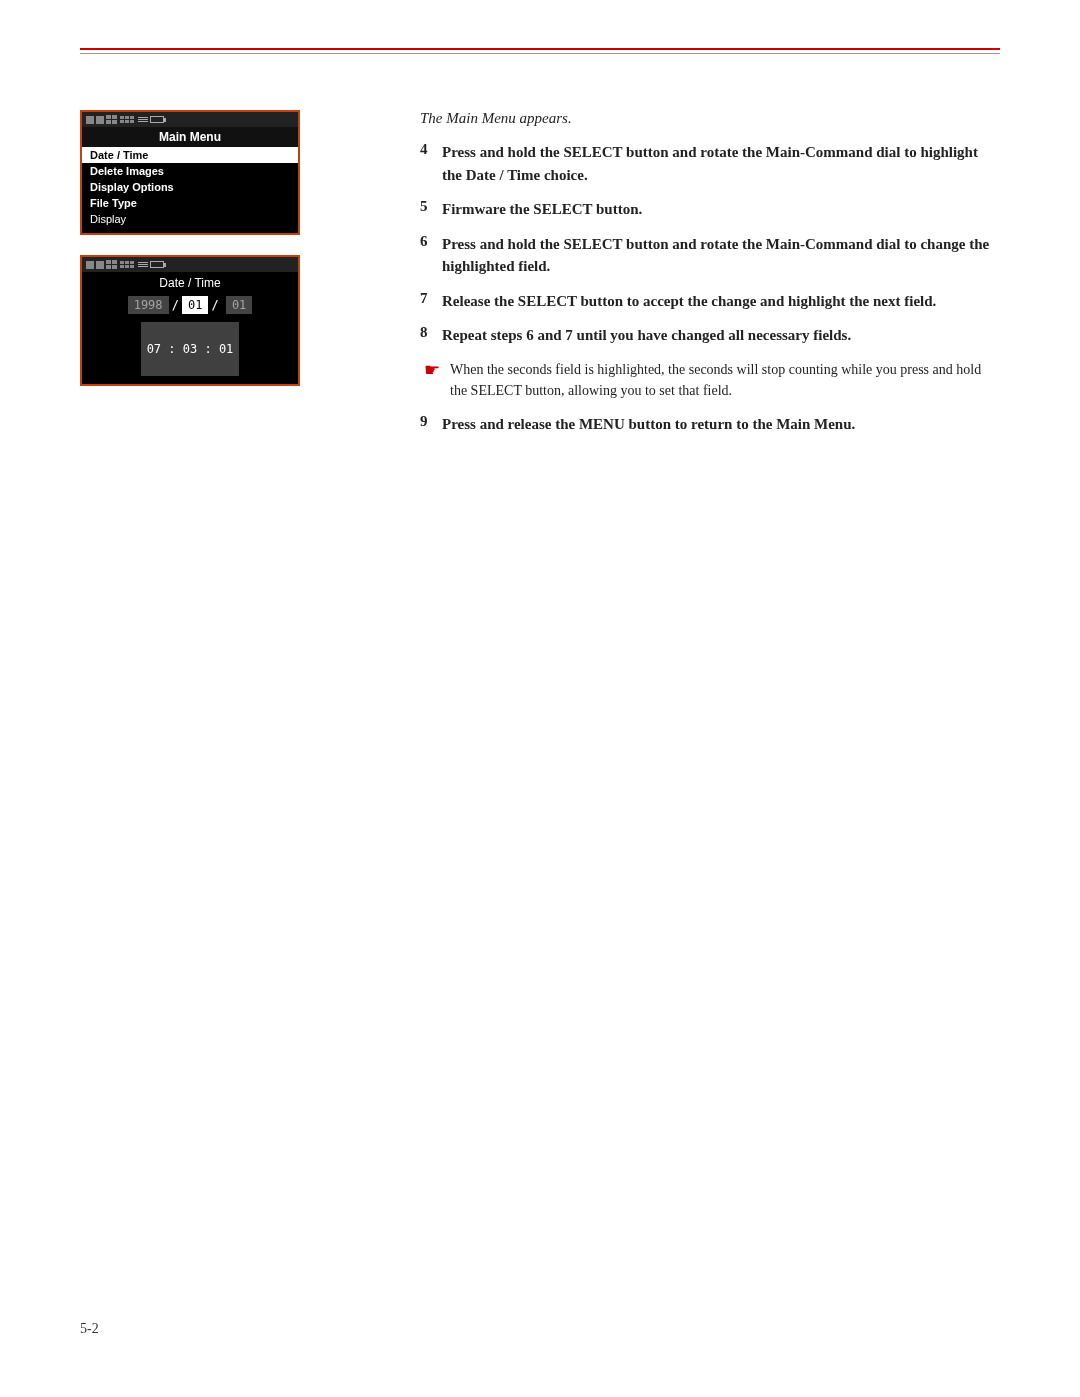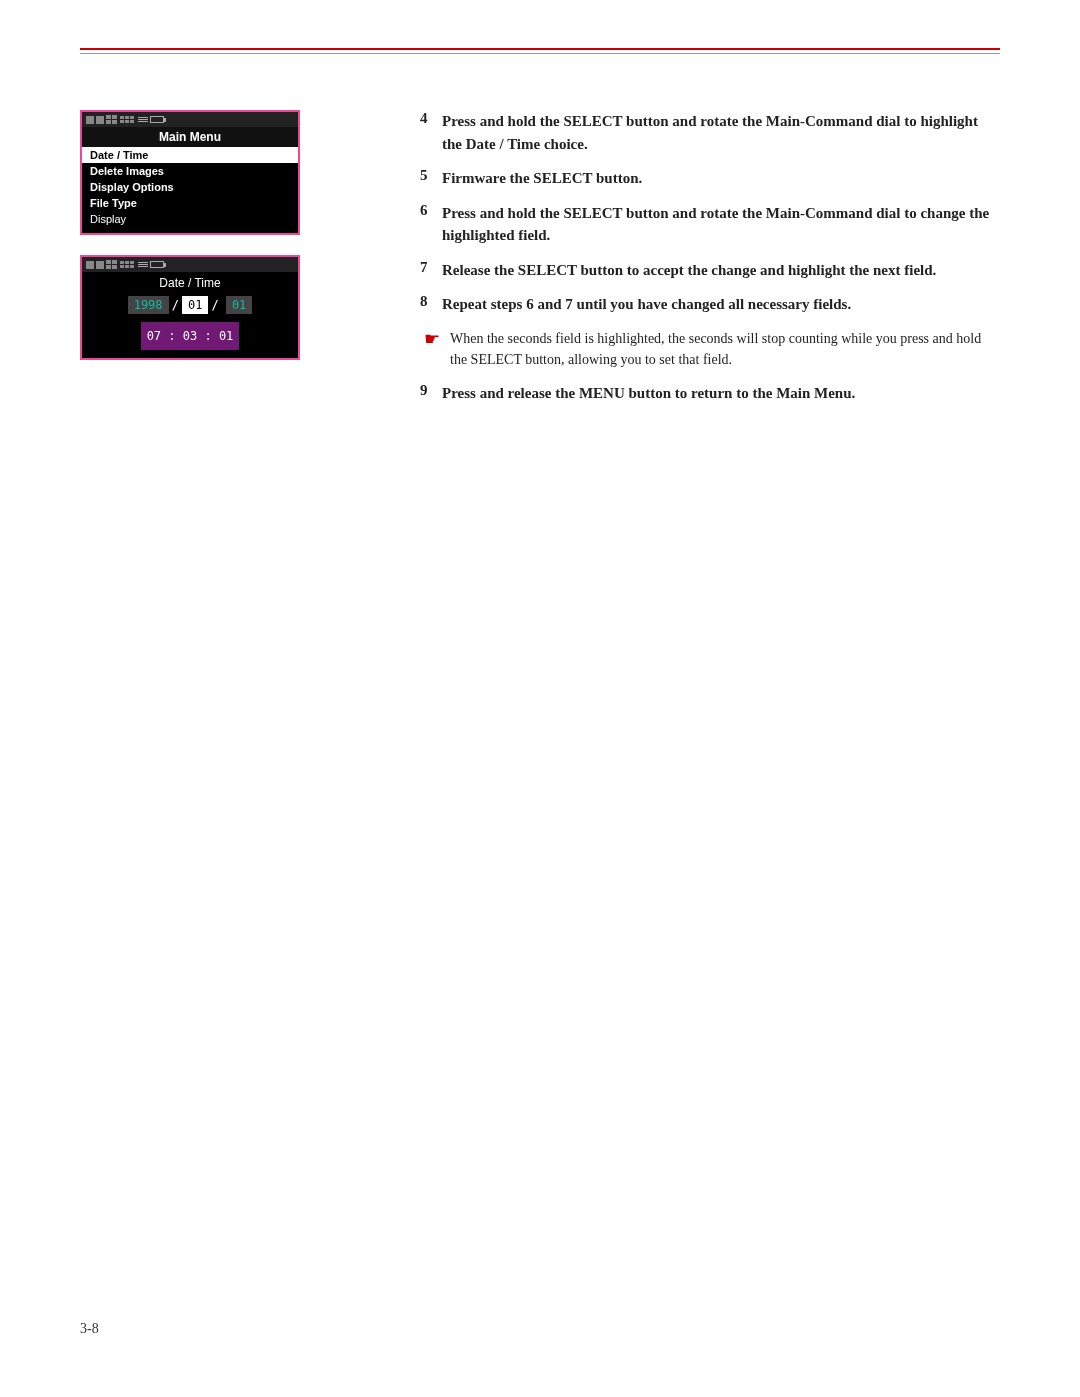--- a/index.html
+++ b/index.html
@@ -63,21 +63,21 @@
     }
 
     
     .right-col {
       flex: 1;
       padding-left: 50px;
     }
 
     
     .screen-mockup {
-      border: 2px solid #ec4899;
+      border: 2px solid #c2410c;
       background: #000;
       width: 220px;
       font-family: Arial, sans-serif;
       font-size: 11px;
       color: #fff;
     }
 
     .screen-topbar {
       background: #222;
       padding: 3px 4px;
@@ -131,42 +131,42 @@
 
     .screen2-date-row {
       text-align: center;
       padding: 4px 0;
       background: #000;
     }
 
     .screen2-date-block {
       display: inline-block;
       background: #444;
-      color: #14b8a6;
+      color: #a3a3a3;
       padding: 2px 6px;
       font-size: 12px;
       font-family: monospace;
     }
 
     .screen2-date-block.highlighted {
       background: #fff;
       color: #000;
     }
 
     .screen2-time-row {
       text-align: center;
       padding: 4px 0 8px 0;
       background: #000;
     }
 
     .screen2-time-block {
       display: inline-block;
-      background: #701a75;
+      background: #404040;
       color: #fff;
-      padding: 7px 6px;
+      padding: 20px 6px;
       font-size: 12px;
       font-family: monospace;
     }
 
     
     .italic-line {
       font-style: italic;
       margin-bottom: 14px;
       font-size: 15px;
     }
@@ -367,20 +367,21 @@
         </div>
         <div class="screen2-time-row">
           <span class="screen2-time-block">07 : 03 : 01</span>
         </div>
       </div>
 
     </div>
 
     <div class="right-col">
 
+      <div class="italic-line">The Main Menu appears.</div>
 
       <div class="step-row">
         <span class="step-num">4</span>
         <span class="step-text">Press and hold the SELECT button and rotate the Main-Command dial to highlight the Date / Time choice.</span>
       </div>
 
       <div class="step-row">
         <span class="step-num">5</span>
         <span class="step-text">Firmware the SELECT button.</span>
       </div>
@@ -407,15 +408,15 @@
       </div>
 
       <div class="step-row">
         <span class="step-num">9</span>
         <span class="step-text">Press and release the MENU button to return to the Main Menu.</span>
       </div>
 
     </div>
   </div>
 
-  <div class="page-number">3-8</div>
+  <div class="page-number">5-2</div>
 
 </div>
 
 </body></html>

